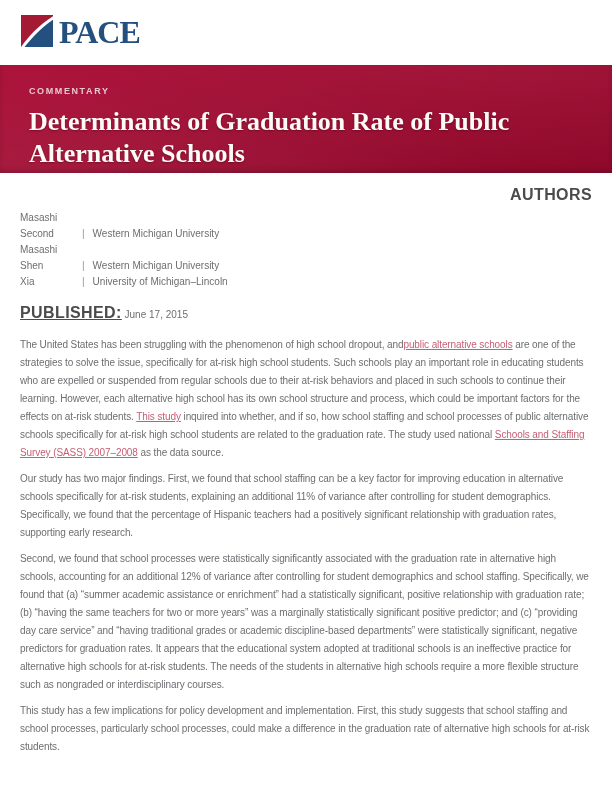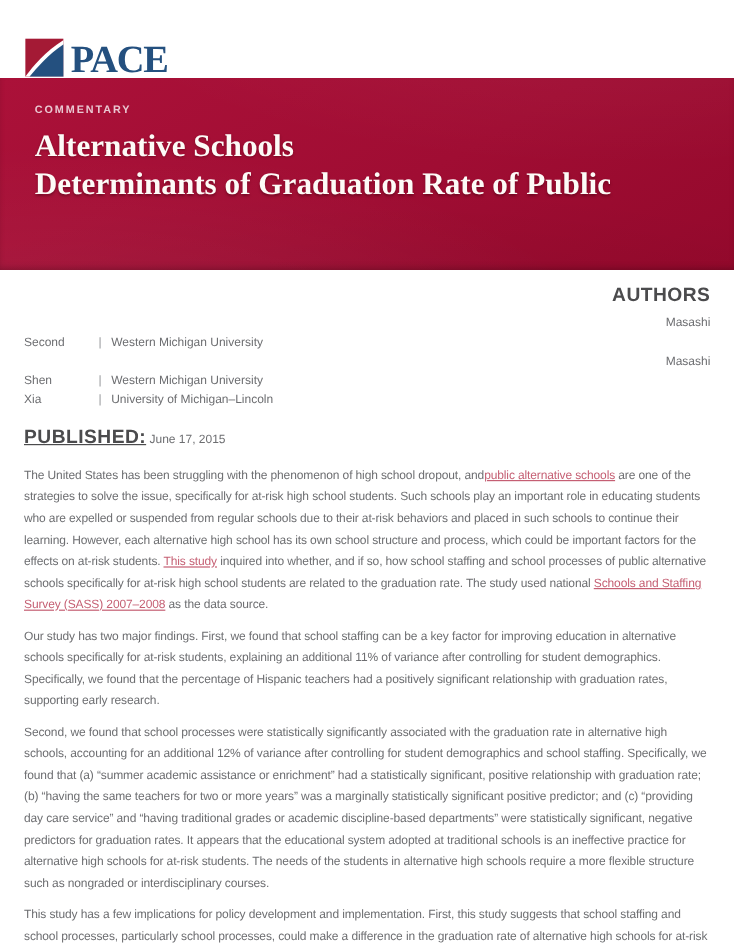--- a/index.html
+++ b/index.html
@@ -4,31 +4,31 @@
 <style>
   html,body{margin:0;padding:0;background:#e8e8e8;}
   .page{
     width:612px;height:792px;margin:0 auto;background:#ffffff;
     position:relative;overflow:hidden;
     font-family:"Liberation Sans", sans-serif;
   }
 
   
   .masthead{height:65px;position:relative;background:#ffffff;}
-  .logo{position:absolute;left:21px;top:32px;display:flex;align-items:flex-end;gap:6px;cursor:pointer;}
+  .logo{position:absolute;left:21px;top:15px;display:flex;align-items:flex-end;gap:6px;cursor:pointer;}
   .logo-mark{width:32px;height:32px;display:block;}
   .logo-mark svg{display:block;width:100%;height:100%;}
   .logo-text{
     font-family:"Liberation Serif", serif;font-weight:bold;
     font-size:32px;line-height:30px;letter-spacing:-1px;color:#24507F;
   }
 
   
   .banner{
-    height:160px;box-sizing:border-box;padding:21px 29px 0;
+    height:108px;box-sizing:border-box;padding:21px 29px 0;
     background:
       radial-gradient(ellipse 760px 300px at 8% 150%, rgba(255,255,255,0.07), rgba(255,255,255,0) 62%),
       radial-gradient(ellipse 820px 280px at 85% -55%, rgba(255,255,255,0.06), rgba(255,255,255,0) 58%),
       radial-gradient(ellipse 900px 340px at 55% 185%, rgba(0,0,0,0.10), rgba(0,0,0,0) 60%),
       linear-gradient(150deg, #AB1139 0%, #A00D33 55%, #94092C 100%);
     box-shadow: inset 0 -3px 6px -2px rgba(0,0,0,0.25);
   }
   .kicker{
     font-size:9px;font-weight:bold;letter-spacing:1.6px;
     color:#EAC8D2;text-transform:uppercase;
@@ -41,21 +41,21 @@
   .title span{display:block;white-space:nowrap;}
 
   
   .content{padding:13px 20px 0;}
   .sec-label{
     font-size:16px;font-weight:bold;letter-spacing:.4px;color:#4B4B4D;
     margin-bottom:6px;
     text-align:right;
   }
   .author{font-size:10px;color:#6D6E71;line-height:16px;}
-  .author-first{display:block;text-align:right;}
+  .author-first{display:block;}
   .author-row{display:flex;}
   .author-last{width:62px;flex:none;}
   .author-pipe{color:#96989B;margin-right:8px;}
   .published{margin-top:15px;font-size:10px;color:#6D6E71;line-height:16px;}
   .published .sec-label{display:inline;margin:0;text-decoration:underline;}
 
   .copy{margin-top:13px;}
   .copy p{
     margin:0 0 8px;font-size:10px;line-height:18px;letter-spacing:-0.1px;
     color:#6D6E71;
@@ -76,22 +76,22 @@
           <path d="M11,100 C32,74 60,42 100,15 L100,100 Z" fill="#24507F"></path>
         </svg>
       </span>
       <span class="logo-text">PACE</span>
     </div>
   </header>
 
   <section class="banner">
     <div class="kicker">COMMENTARY</div>
     <h1 class="title">
+        <span>Determinants of Graduation Rate of Public</span>
         <span>Alternative Schools</span>
-        <span>Determinants of Graduation Rate of Public</span>
       </h1>
   </section>
 
   <main class="content">
 
     <div class="authors">
       <div class="sec-label">AUTHORS</div>
 
       <div class="author">
         <span class="author-first">Masashi</span>

